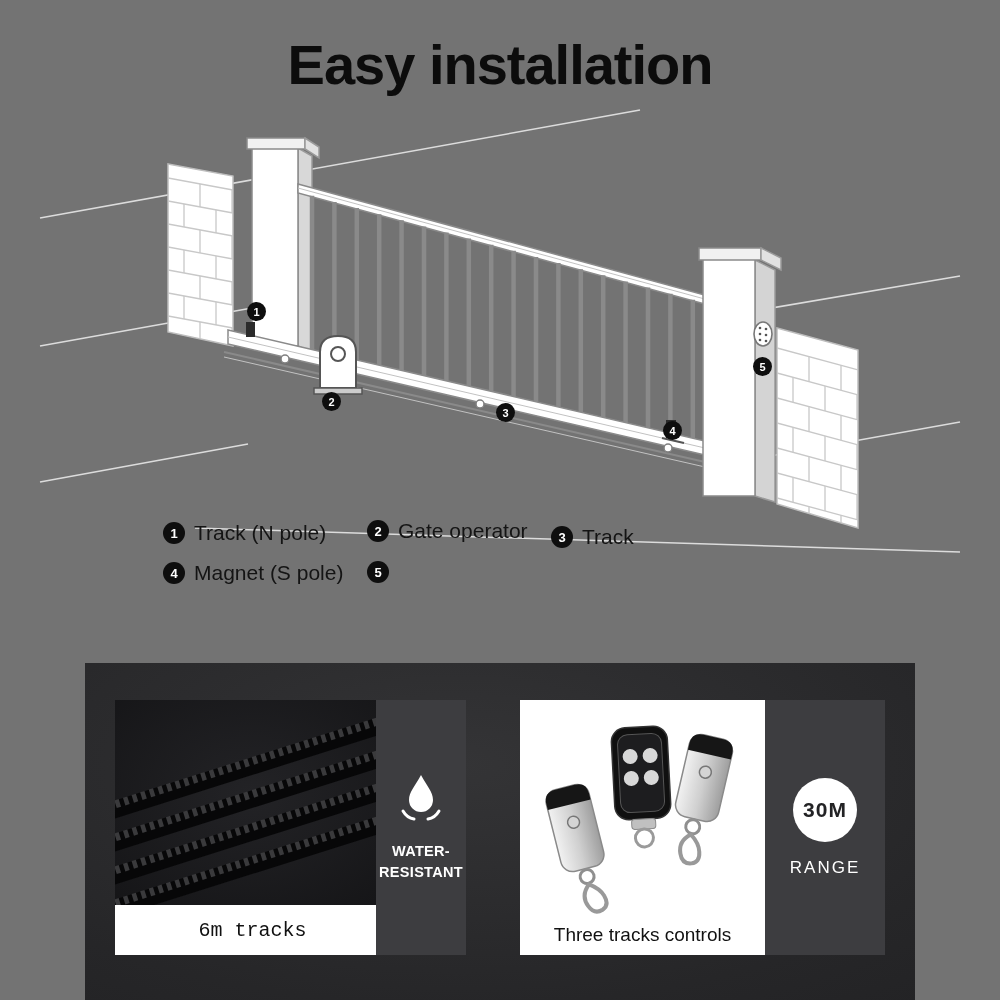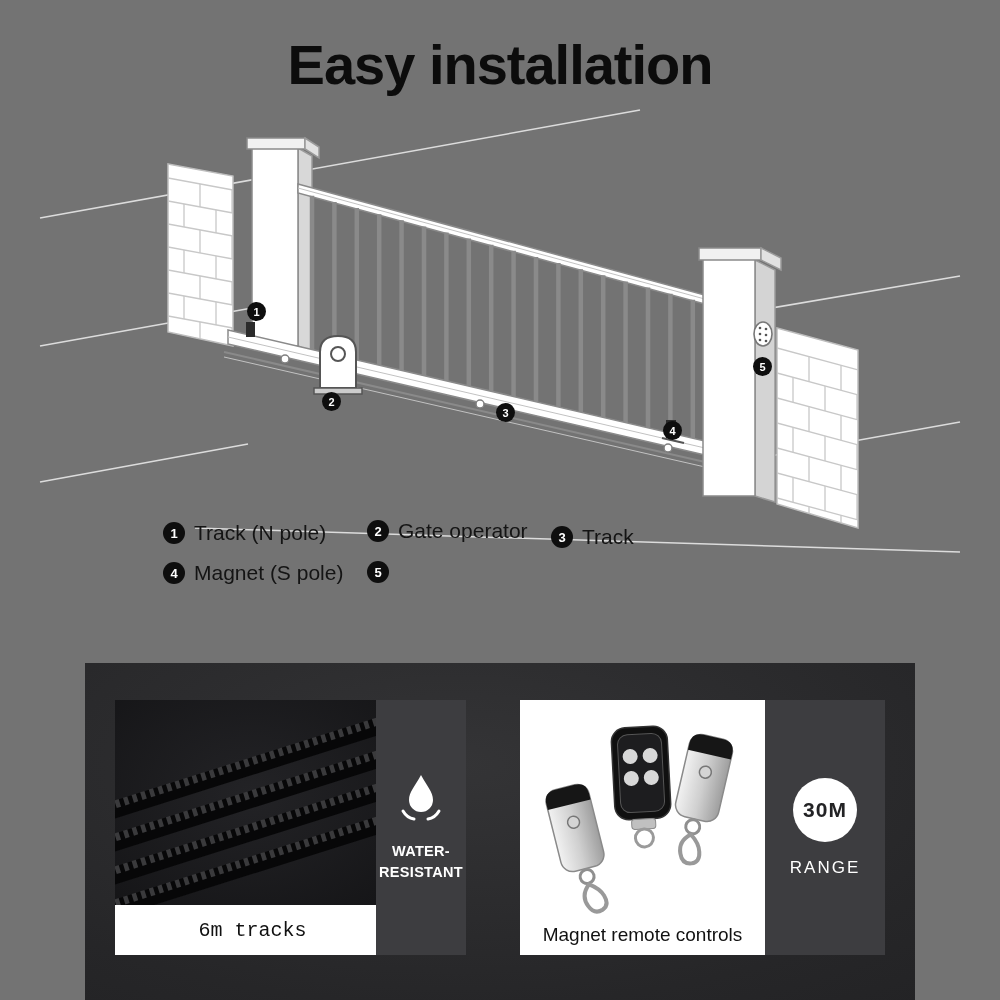--- a/index.html
+++ b/index.html
@@ -309,21 +309,21 @@
             <rect x="-28" y="-45" width="56" height="92" rx="14" fill="#101010" stroke="#333" stroke-width="1.5"></rect>
             <rect x="-22" y="-38" width="44" height="78" rx="10" fill="#1d1d1f" stroke="#555" stroke-width="1"></rect>
             <circle cx="-10" cy="-16" r="7.5" fill="#d8d8d8"></circle>
             <circle cx="10" cy="-16" r="7.5" fill="#d8d8d8"></circle>
             <circle cx="-10" cy="6" r="7.5" fill="#d8d8d8"></circle>
             <circle cx="10" cy="6" r="7.5" fill="#d8d8d8"></circle>
             <rect x="-12" y="47" width="24" height="10" rx="3" fill="#c0c0c0" stroke="#8a8a8a"></rect>
             <circle cx="0" cy="66" r="9" fill="none" stroke="#9a9a9a" stroke-width="3"></circle>
           </g>
         </svg>
-        <div class="caption-right">Magnet remote controls</div>
+        <div class="caption-right">Three tracks controls</div>
       </div>
       <div class="panel panel-right">
         <div class="range-circle">
           <span>30M</span>
         </div>
         <div class="range-label">RANGE</div>
       </div>
     </div>
 
   </div>

